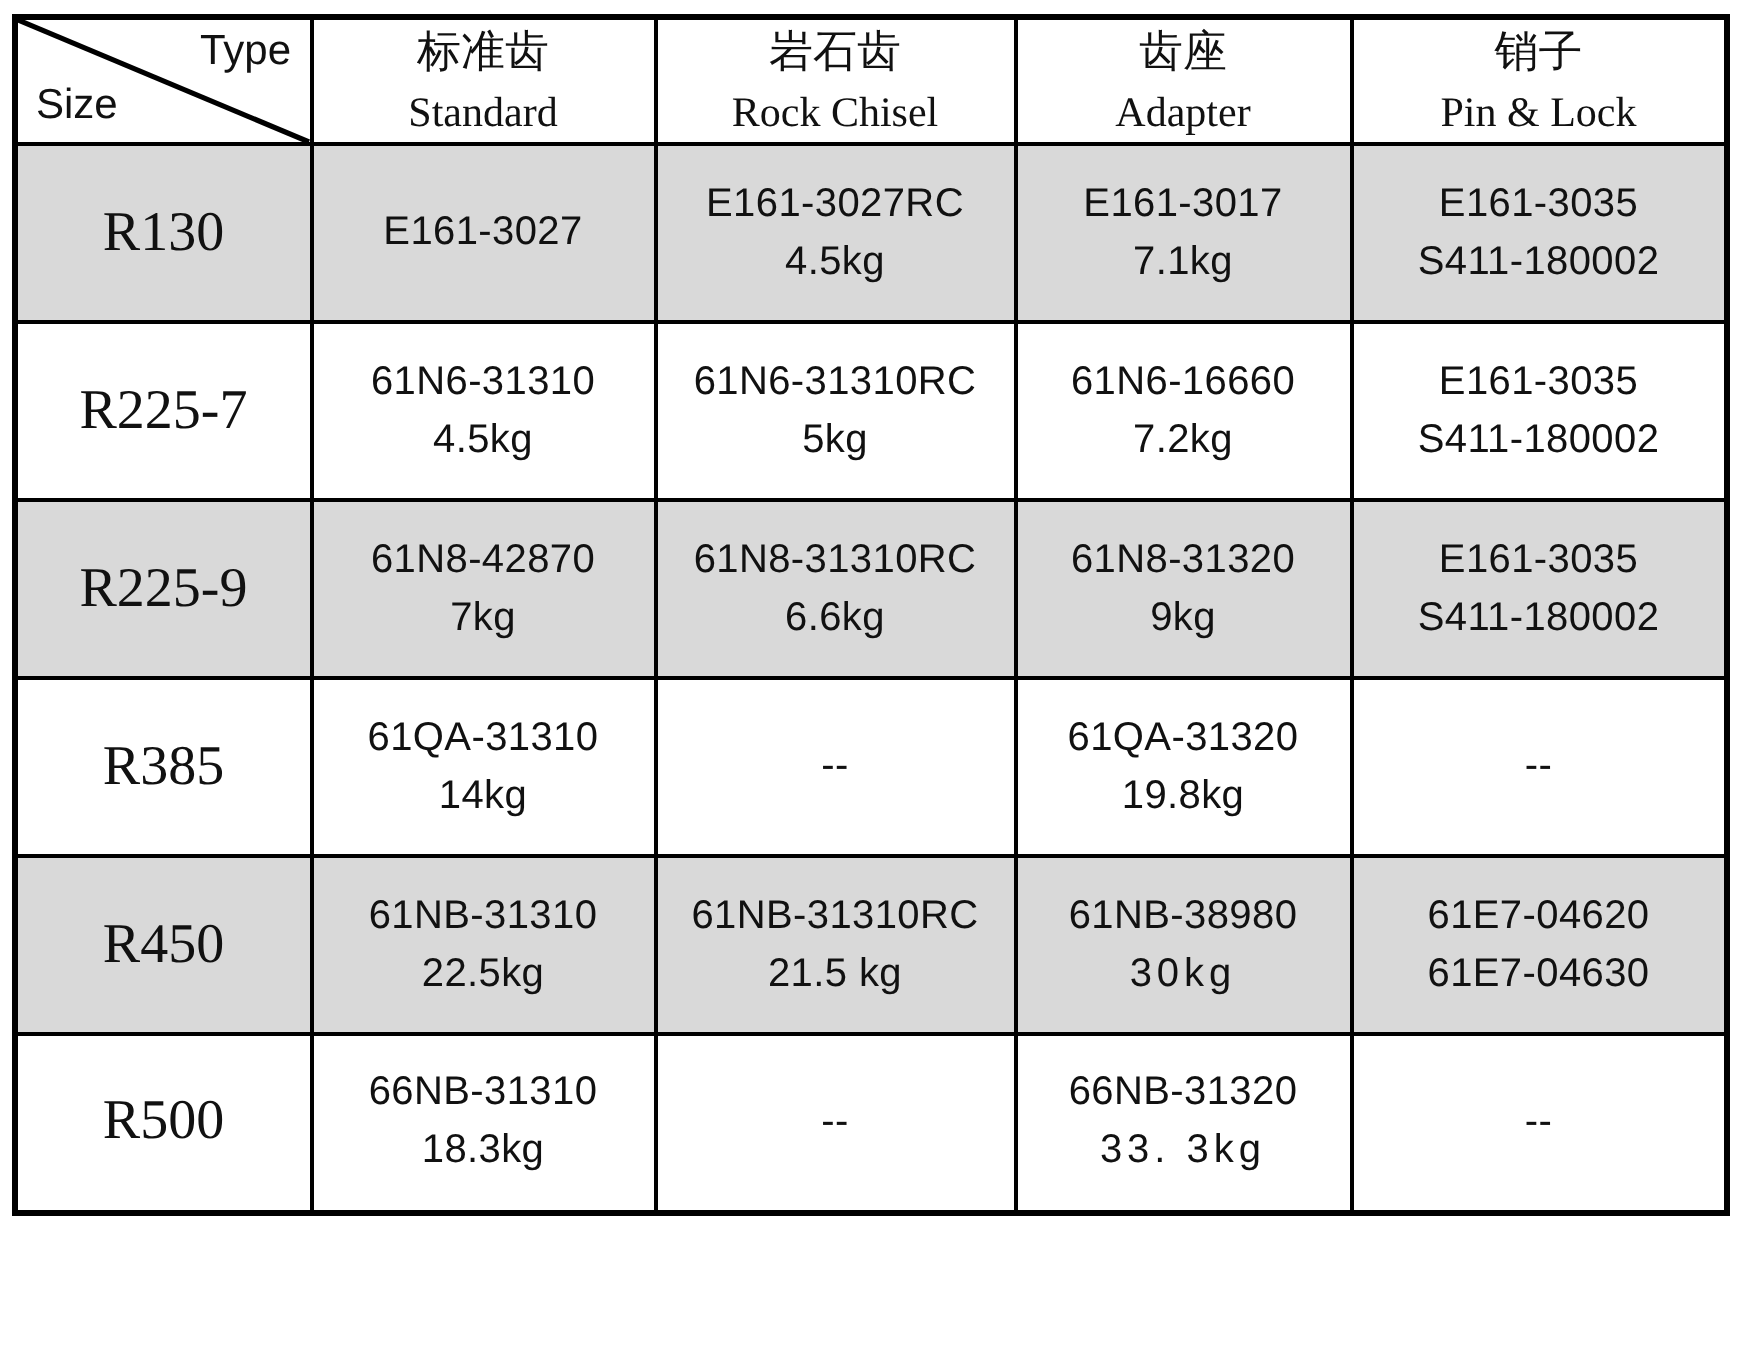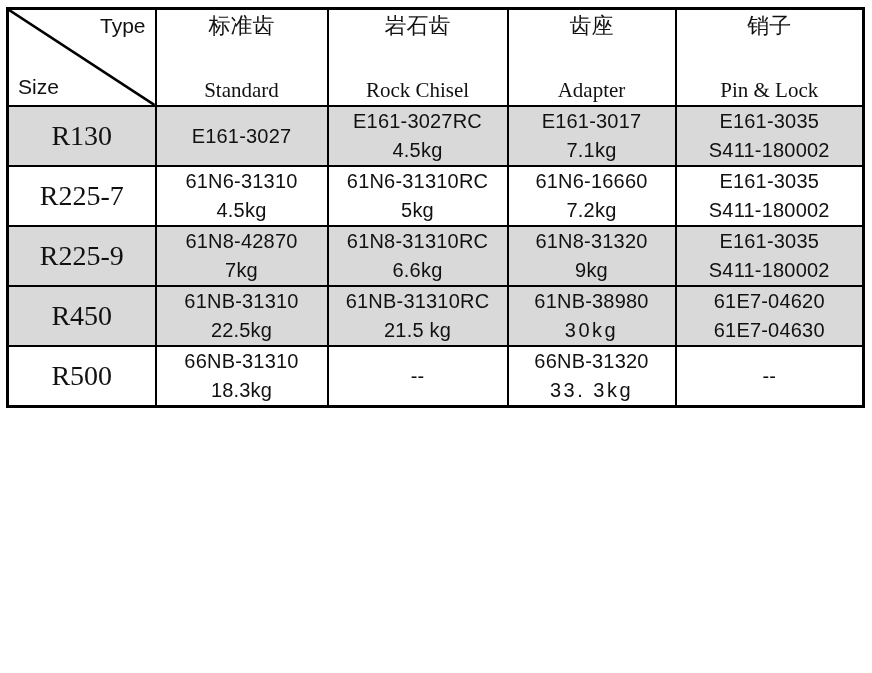--- a/index.html
+++ b/index.html
@@ -21,31 +21,31 @@
     border:2px solid var(--border);
     padding:0;
     text-align:center;
     vertical-align:middle;
     overflow:hidden;
   }
   
   col.c0{width:148px;} col.c1{width:172px;} col.c2{width:180px;}
   col.c3{width:168px;} col.c4{width:188px;}
   tr.hdr{height:60px;}
-  tr.row{height:60px;}
+  tr.row{height:89px;}
   tr.shaded td{background:var(--shade);}
   
   th.corner{position:relative;background:var(--bg);}
   th.corner svg{position:absolute;left:0;top:0;width:100%;height:100%;display:block;}
   .type-label{position:absolute;top:4px;right:9px;font-size:21px;font-weight:400;}
   .size-label{position:absolute;bottom:6px;left:9px;font-size:21px;font-weight:400;}
   
   th.head{font-weight:400;background:var(--bg);}
   .zh{display:block;font-family:"Liberation Serif",serif;font-size:22px;line-height:31px;}
-  .en{display:block;font-family:"Liberation Serif",serif;font-size:21px;line-height:30px;margin-top:34px;}
+  .en{display:block;font-family:"Liberation Serif",serif;font-size:21px;line-height:30px;}
   
   td.size{font-family:"Liberation Serif",serif;font-size:28px;}
   
   .ln{display:block;font-size:20px;line-height:29px;letter-spacing:0.2px;}
   .ln:empty{display:none;}
   .lsp{letter-spacing:2.5px;}
 </style>
 </head>
 <body>
 
@@ -140,20 +140,37 @@
             <span class="ln">9kg</span>
           </td>
       <td>
             <span class="ln">E161-3035</span>
             <span class="ln">S411-180002</span>
           </td>
     </tr>
 
 
 
+    <tr class="row">
+      <td class="size">R385</td>
+      <td>
+            <span class="ln">61QA-31310</span>
+            <span class="ln">14kg</span>
+          </td>
+      <td>
+            <span class="ln">--</span>
+          </td>
+      <td>
+            <span class="ln">61QA-31320</span>
+            <span class="ln">19.8kg</span>
+          </td>
+      <td>
+            <span class="ln">--</span>
+          </td>
+    </tr>
 
     <tr class="row shaded">
       <td class="size">R450</td>
       <td>
             <span class="ln">61NB-31310</span>
             <span class="ln">22.5kg</span>
           </td>
       <td>
             <span class="ln">61NB-31310RC</span>
             <span class="ln">21.5 kg</span>

